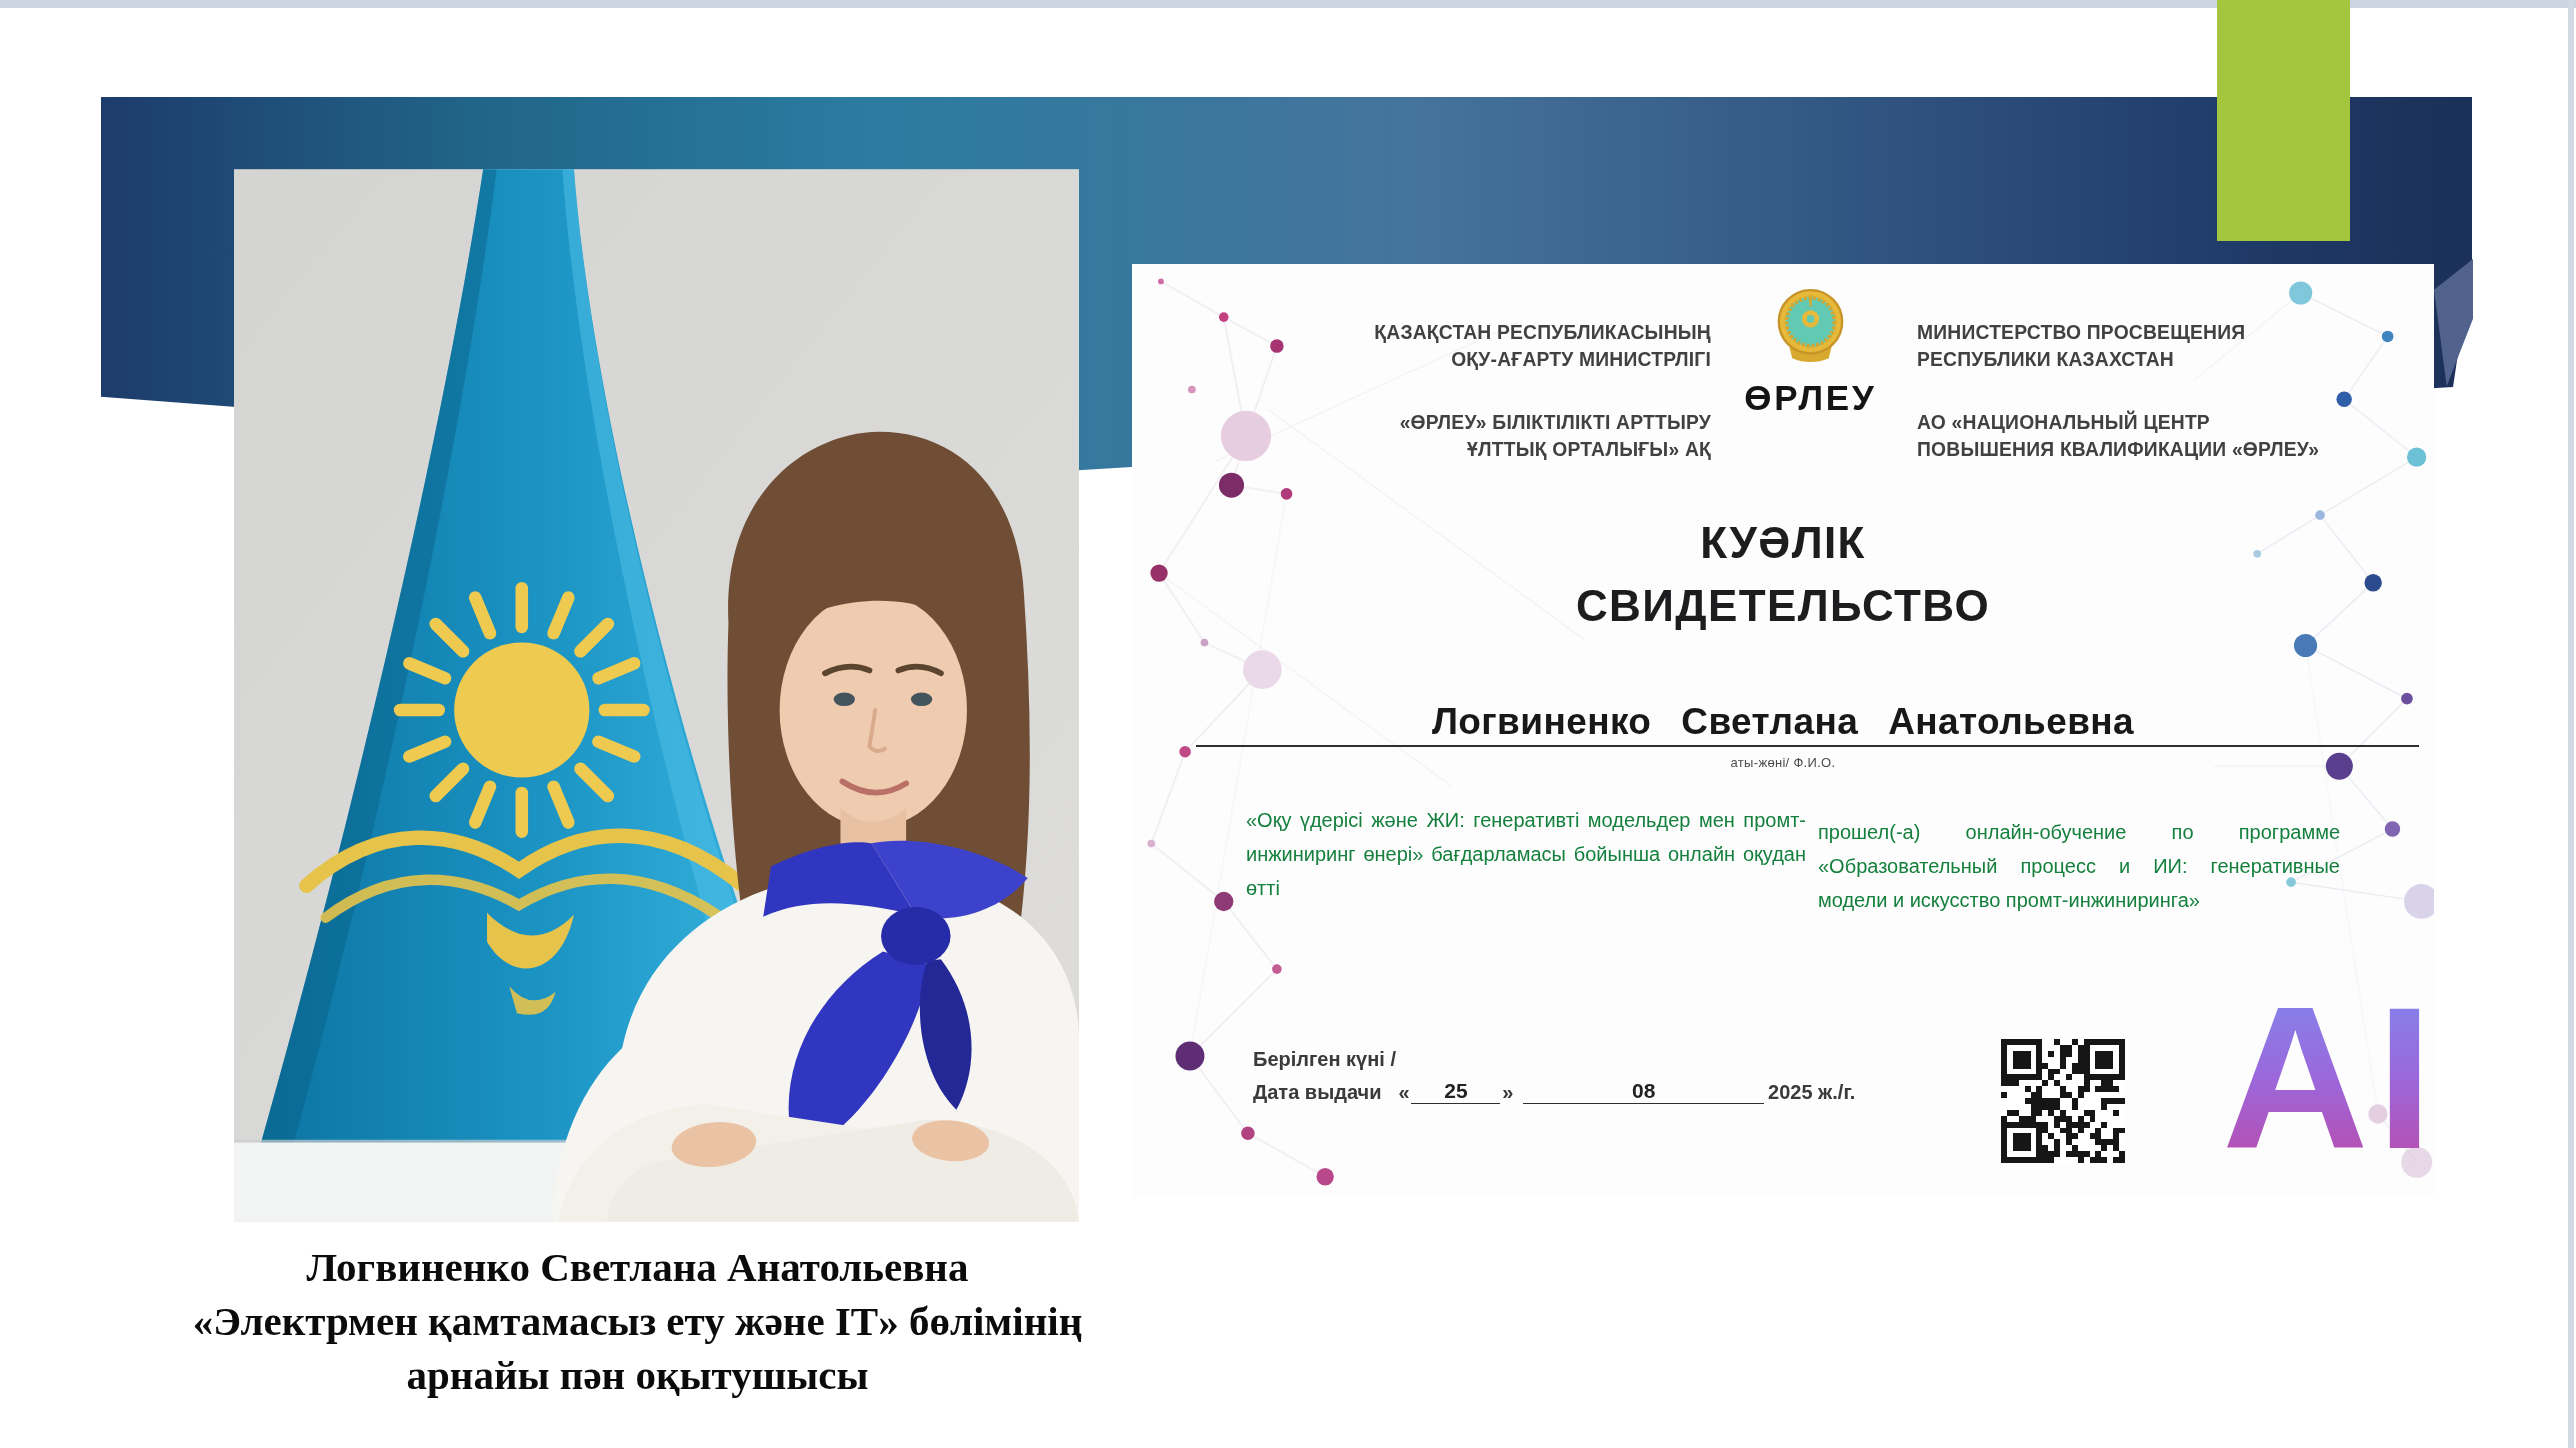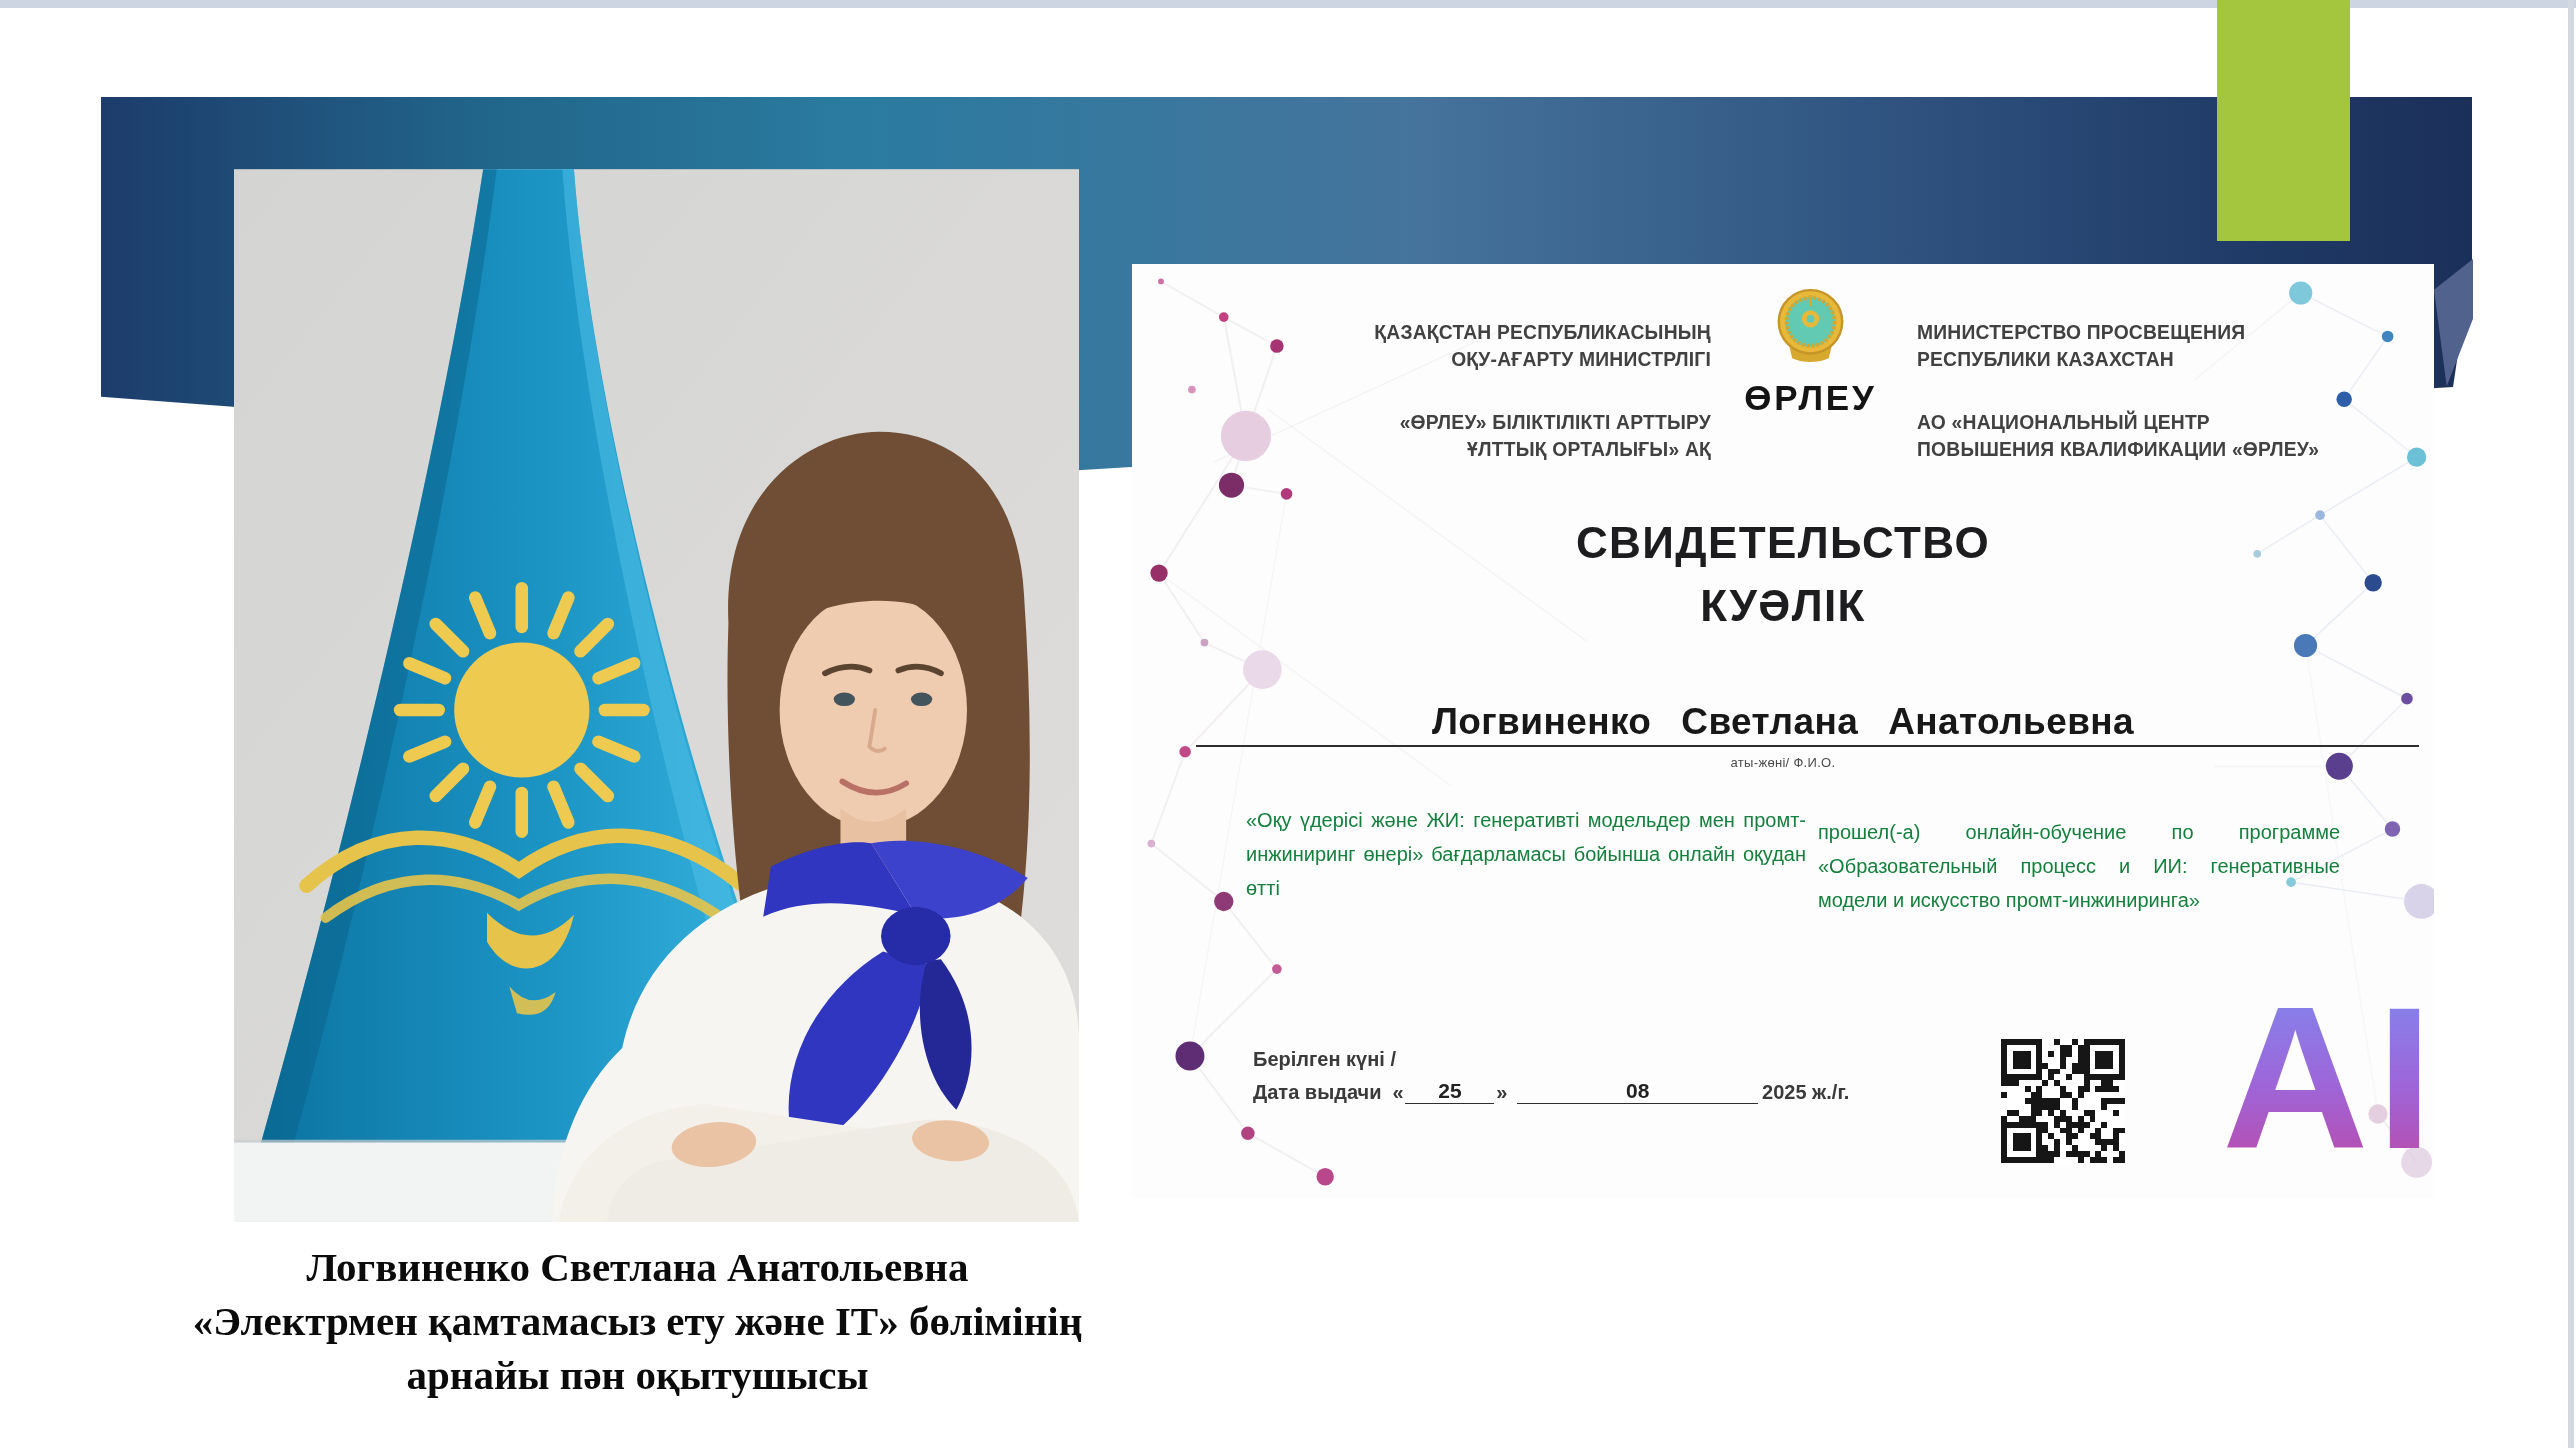--- a/index.html
+++ b/index.html
@@ -47,21 +47,21 @@
     font-weight:700;font-size:37px;word-spacing:19.3px;letter-spacing:0.4px;}
   .name-rule{position:absolute;left:64px;top:481px;width:1223px;height:1.9px;background:#2f2f2f;}
   .fio{position:absolute;left:0;top:491px;width:100%;text-align:center;font-size:13px;color:#4c4c4c;letter-spacing:0.3px;}
 
   .body-col{position:absolute;top:539px;font-size:20px;line-height:34px;font-weight:500;color:#15803d;text-align:justify;}
   .body-kk{left:114px;width:560px;}
   .body-ru{left:686px;width:522px;margin-top:12px;}
 
   .date-block{position:absolute;left:121px;top:784px;font-size:20px;font-weight:600;color:#3a3a3a;}
   .date-line{margin-top:7.7px;display:flex;align-items:flex-end;}
-  .date-line .lbl{margin-right:11px;}
+  .date-line .lbl{margin-right:17px;}
   .fill-cell{display:inline-block;border-bottom:1.9px solid #2e2e2e;text-align:center;font-weight:700;font-size:21px;color:#222;}
   .day-cell{width:89px;margin:0 1.9px;}
   .month-cell{width:241px;margin:0 3.9px 0 9.7px;}
   .quote{font-weight:600;}
 
   .qr{position:absolute;left:869px;top:775px;width:124px;height:124px;background:#fff;}
   #qr-grid{display:grid;grid-template-columns:repeat(21,1fr);grid-template-rows:repeat(21,1fr);width:124px;height:124px;}
   #qr-grid .q{background:#161616;}
   #qr-grid .w{background:#ffffff;}
 
@@ -282,22 +282,22 @@
           <div>МИНИСТЕРСТВО ПРОСВЕЩЕНИЯ</div>
           <div>РЕСПУБЛИКИ КАЗАХСТАН</div>
         </div>
         <div class="para2">
           <div>АО «НАЦИОНАЛЬНЫЙ ЦЕНТР</div>
           <div>ПОВЫШЕНИЯ КВАЛИФИКАЦИИ «ӨРЛЕУ»</div>
         </div>
       </div>
 
       <div class="cert-title">
+        <div>КУӘЛІК</div>
         <div>СВИДЕТЕЛЬСТВО</div>
-        <div>КУӘЛІК</div>
       </div>
 
       <div class="name">Логвиненко Светлана Анатольевна</div>
       <div class="name-rule"></div>
       <div class="fio">аты-жөні/ Ф.И.О.</div>
 
       <div class="body-col body-kk">«Оқу үдерісі және ЖИ: генеративті модельдер мен промт-инжиниринг өнері» бағдарламасы бойынша онлайн оқудан өтті</div>
       <div class="body-col body-ru">прошел(-а) онлайн-обучение по программе «Образовательный процесс и ИИ: генеративные модели и искусство промт-инжиниринга»</div>
 
       <div class="date-block">

